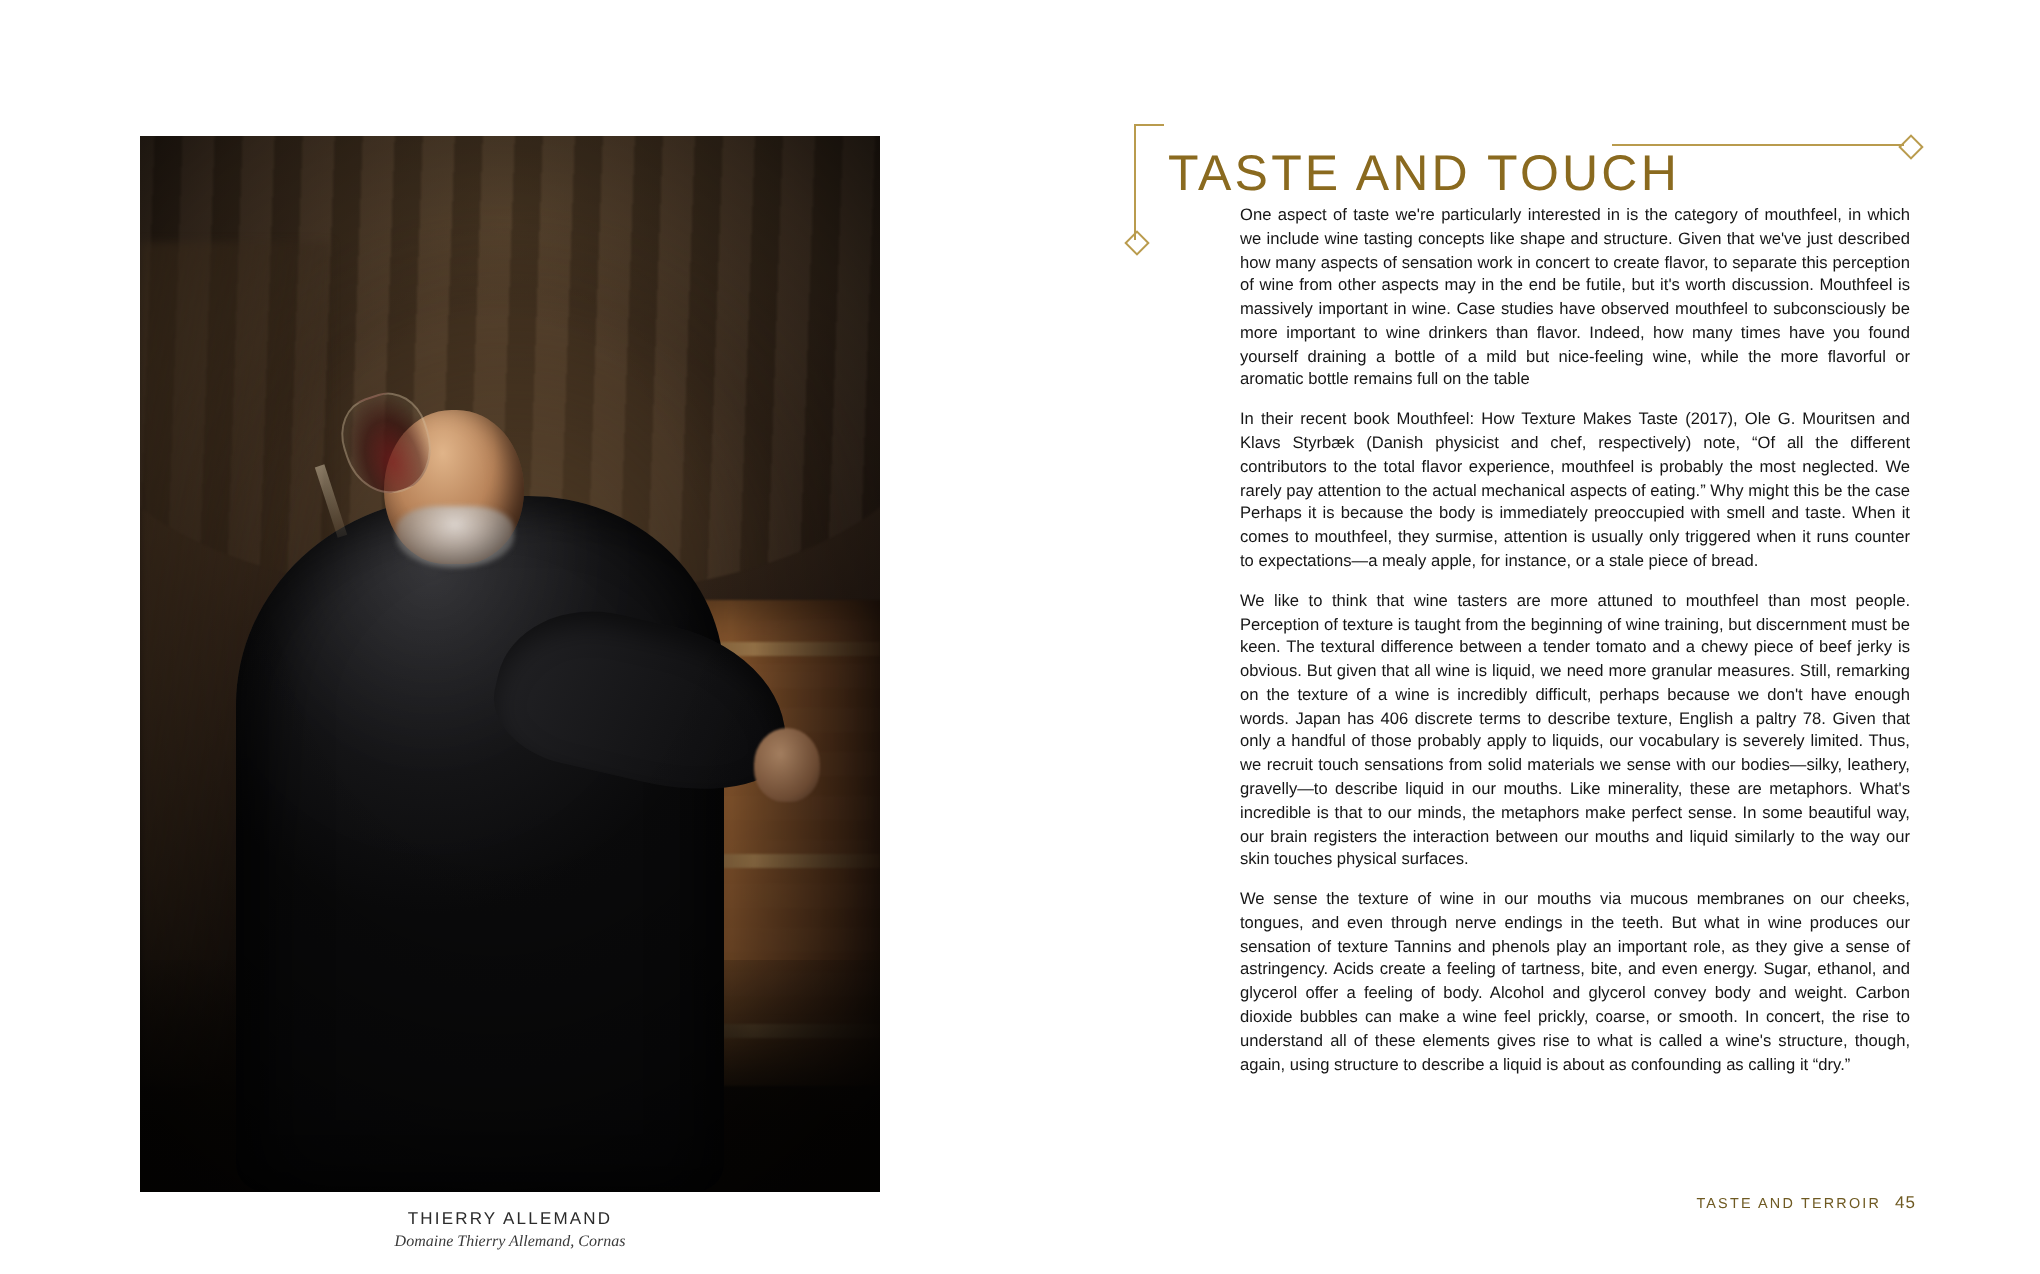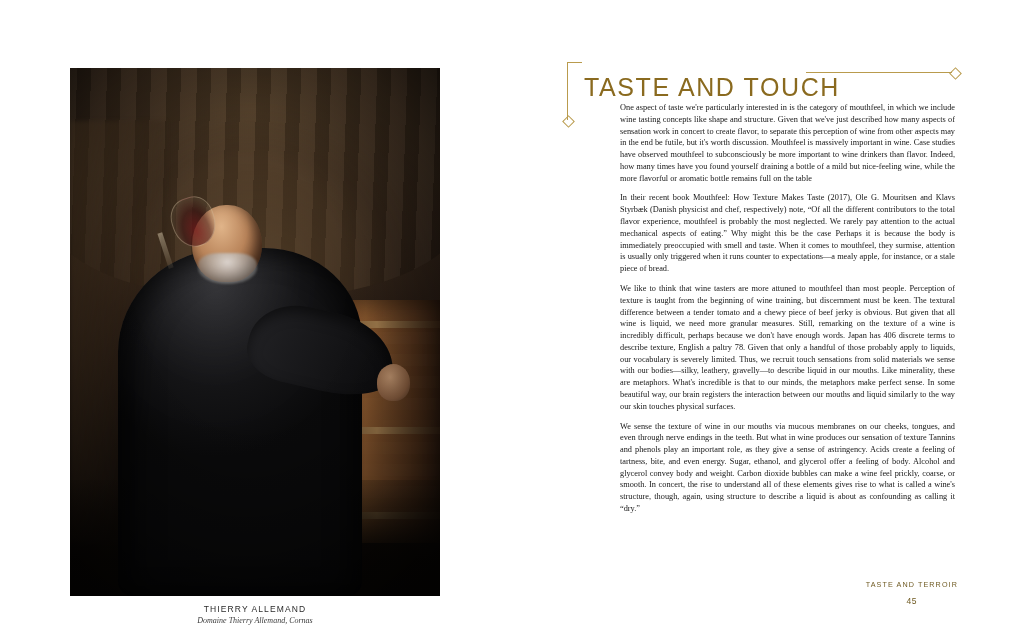--- a/index.html
+++ b/index.html
@@ -246,34 +246,33 @@
 
   .body-col {
     position: absolute;
     left: 110px;
     top: 102px;
     width: 335px;
     font-size: 8.3px;
     line-height: 1.42;
     text-align: justify;
     color: #161616;
-    font-family: Liberation Serif, serif;
+    font-family: Liberation Sans, sans-serif;
   }
   .body-col p { margin: 0 0 8px 0; }
   .body-col p:last-child { margin-bottom: 0; }
 
   .footer {
     position: absolute;
     right: 62px;
     bottom: 25px;
     display: flex;
-    align-items: center;
+    align-items: flex-end;
     gap: 7px;
     font-family: "Liberation Sans", sans-serif;
-    flex-direction: column;
   }
   .footer-label {
     font-size: 7.2px;
     letter-spacing: 1.1px;
     color: #6f5a22;
   }
   .footer-page {
     font-size: 8.5px;
     letter-spacing: 0.5px;
     color: #6f5a22;

